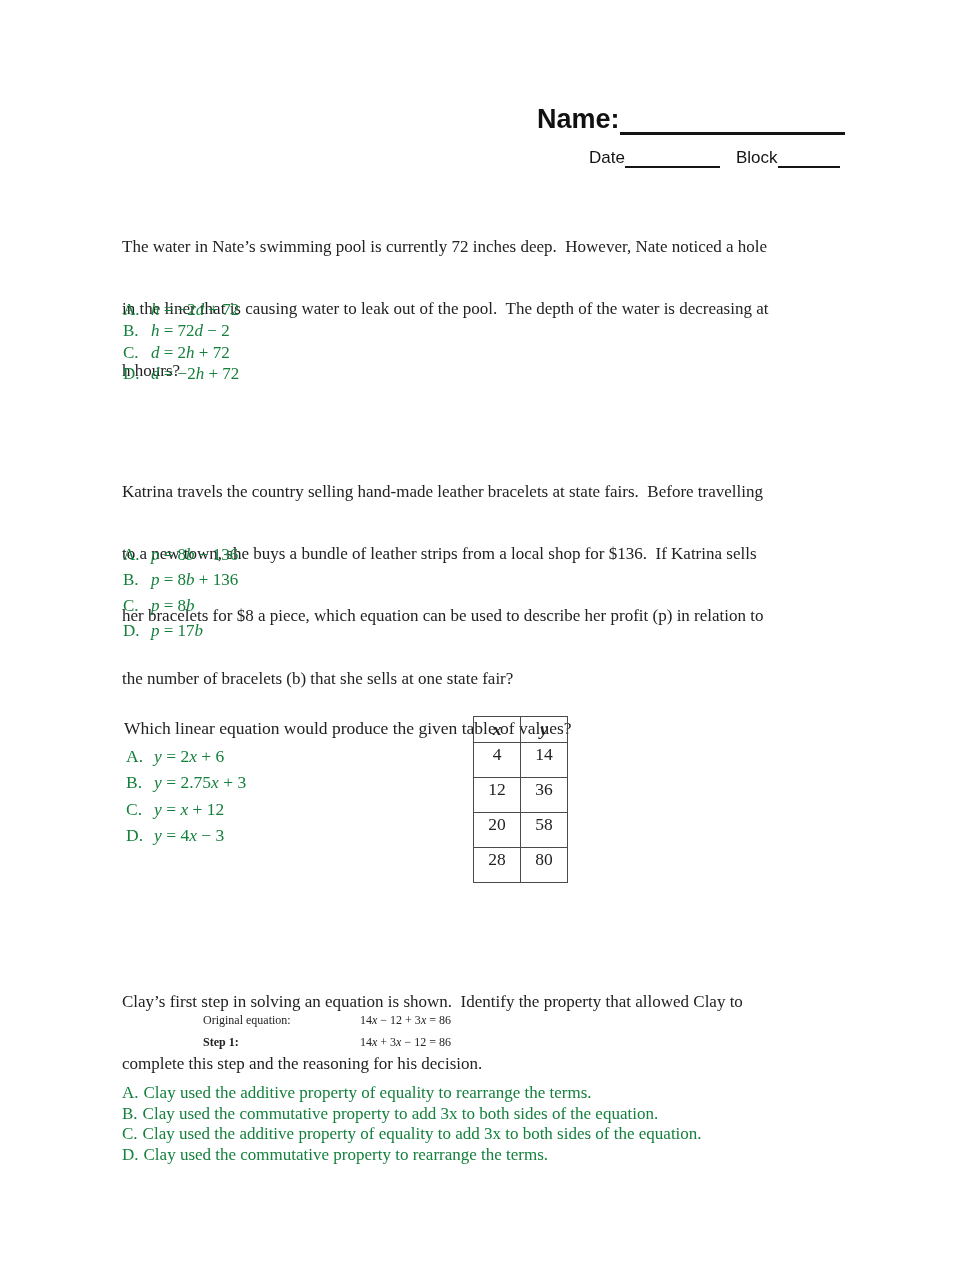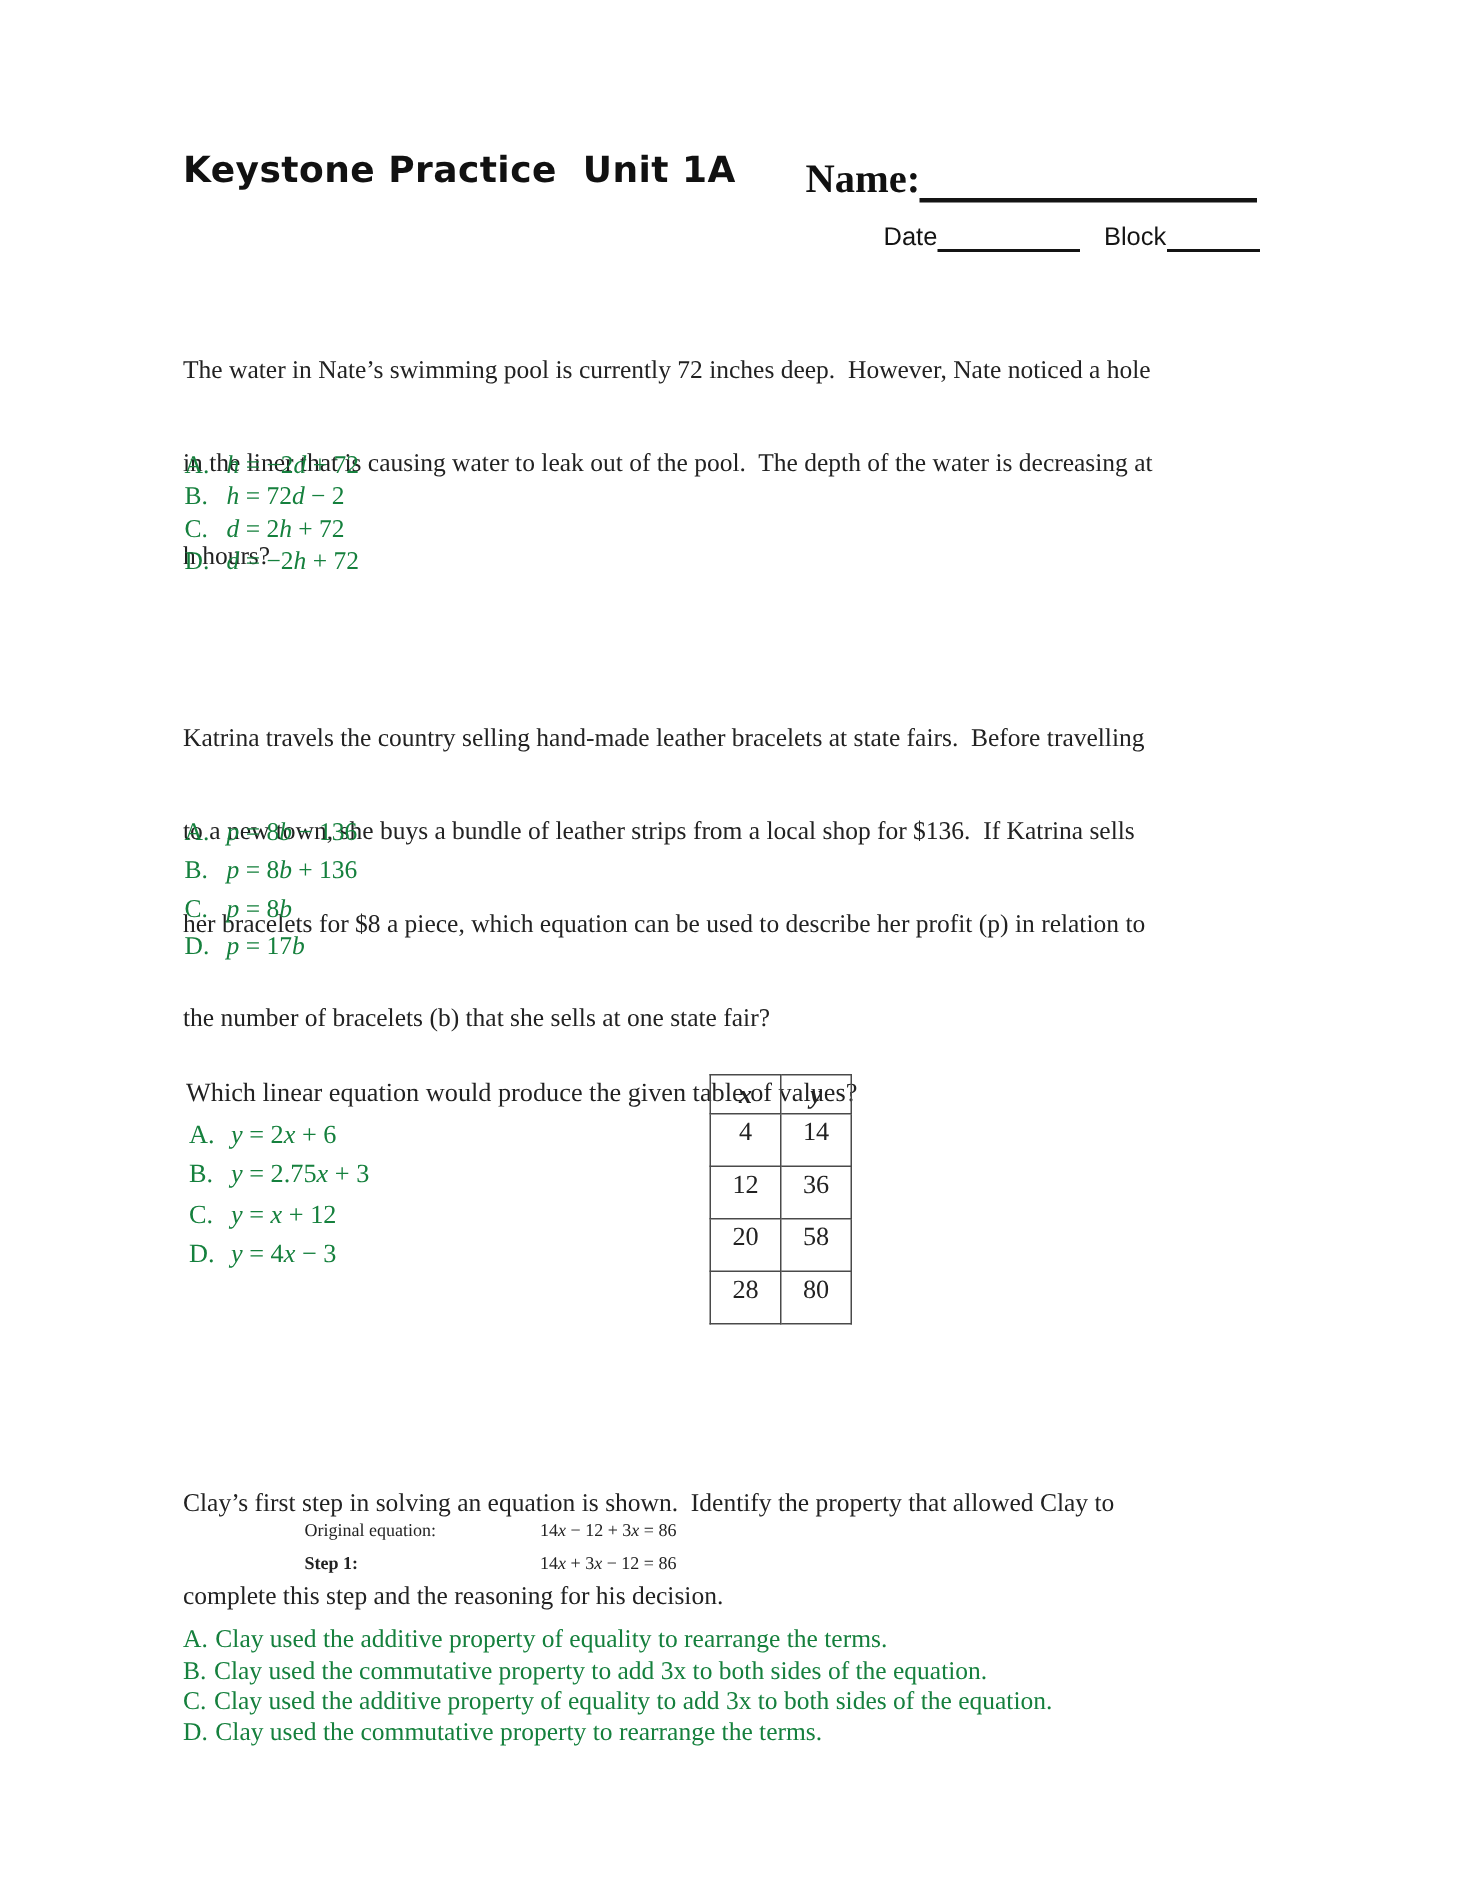--- a/index.html
+++ b/index.html
@@ -15,21 +15,21 @@
   
   .title {
     position:absolute; left:122px; top:99px;
     font-family:"DejaVu Sans", sans-serif;
     font-size:24px; font-weight:600; letter-spacing:0.3px;
     color:#111;
     white-space:pre;
   }
   .name-row {
     position:absolute; left:537px; top:104px;
-    font-family:Liberation Serif, serif;
+    font-family:Liberation Sans, sans-serif;
     font-size:27px; font-weight:600; color:#111;
   }
   .name-line {
     display:inline-block; width:225px; height:28px;
     border-bottom:3px solid #141414;
     vertical-align:bottom;
   }
   .meta-row {
     position:absolute; left:589px; top:148px;
     font-family:"Liberation Sans", sans-serif;
@@ -75,21 +75,20 @@
   
   .work { position:absolute; left:203px; top:1010px; font-size:12px; line-height:21.5px; color:#222; }
   .work .wlabel { display:inline-block; width:157px; }
   .work .bold { font-weight:bold; }
 </style>
 </head>
 <body>
 
 <div class="page">
 
-  <div class="title">Keystone Practice  Unit 1A</div>
   <div class="name-row">
     <span>Name:</span><span class="name-line"></span>
   </div>
   <div class="meta-row">
     <span>Date</span><span class="meta-line date-line"></span><span>Block</span><span class="meta-line block-line"></span>
   </div>
 
   <div class="qtext q1-text">
     <div>The water in Nate’s swimming pool is currently 72 inches deep.  However, Nate noticed a hole</div>
     <div>in the liner that is causing water to leak out of the pool.  The depth of the water is decreasing at</div>

